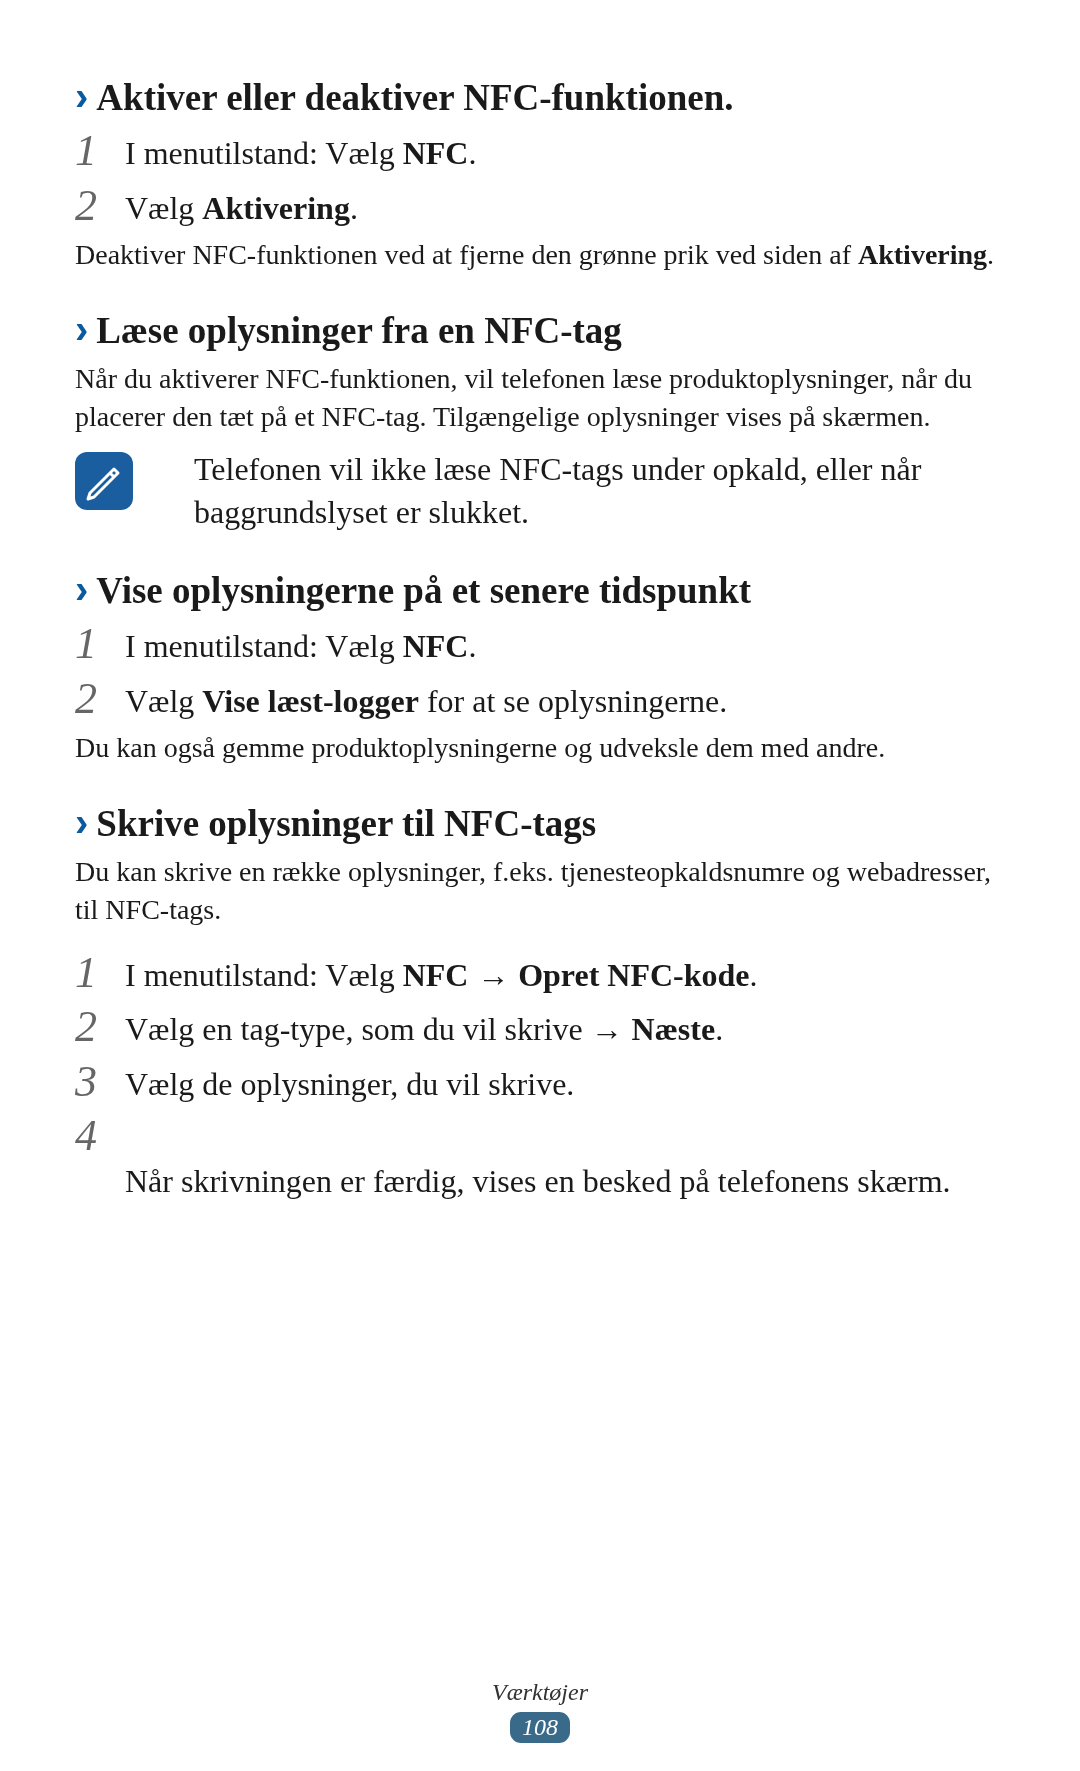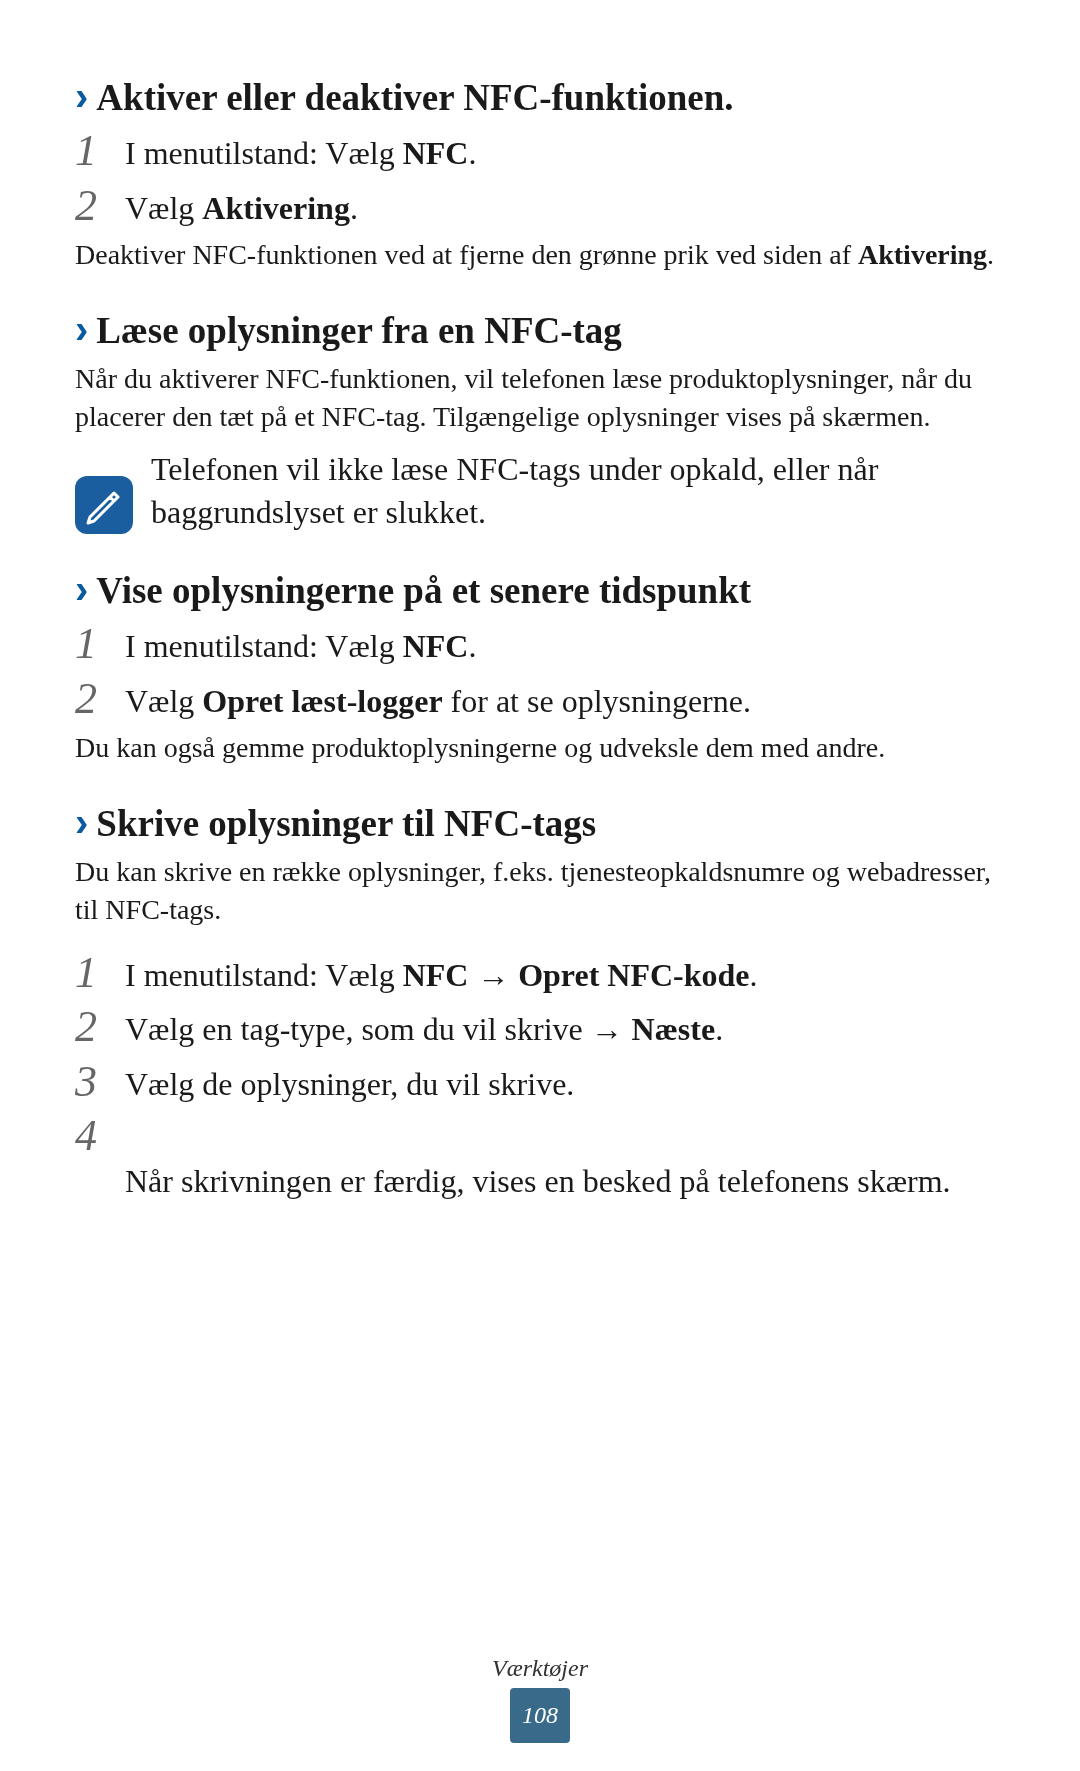--- a/index.html
+++ b/index.html
@@ -53,22 +53,23 @@
     line-height: 1.35;
     padding-top: 5px;
   }
   .para {
     font-size: 28px;
     line-height: 1.35;
     margin: 6px 0;
   }
   .note-row {
     display: flex;
-    align-items: flex-end;
+    align-items: flex-start;
     margin: 12px 0;
+    gap: 43px;
   }
   .note-icon {
     flex-shrink: 0;
     width: 58px;
     height: 58px;
     background: #1a5ea0;
     border-radius: 12px;
     margin-right: 18px;
     display: flex;
     align-items: center;
@@ -94,22 +95,22 @@
     font-size: 24px;
     color: #333;
     margin-bottom: 6px;
   }
   .footer-page {
     display: inline-block;
     background: #3a6a8a;
     color: #fff;
     font-size: 24px;
     font-style: italic;
-    padding: 14px 12px;
-    border-radius: 4px;
+    padding: 2px 12px;
+    border-radius: 11px;
     font-family: Georgia, serif;
   }
   .spacer-sm { height: 8px; }
 </style>
 </head>
 <body>
 
 <div class="page">
 
   <div class="section-heading">
@@ -152,21 +153,21 @@
   </div>
   <div class="step">
     <span class="step-num">1</span>
     <span class="step-text">
       <span>I menutilstand: Vælg </span><b>NFC</b><span>.</span>
     </span>
   </div>
   <div class="step">
     <span class="step-num">2</span>
     <span class="step-text">
-      <span>Vælg </span><b>Opret læst-logger</b><span> for at se oplysningerne.</span>
+      <span>Vælg </span><b>Vise læst-logger</b><span> for at se oplysningerne.</span>
     </span>
   </div>
   <p class="para">Du kan også gemme produktoplysningerne og udveksle dem med andre.</p>
 
   <div class="section-heading">
     <span class="chevron">›</span>
     <span class="heading-text">Skrive oplysninger til NFC-tags</span>
   </div>
   <p class="para">Du kan skrive en række oplysninger, f.eks. tjenesteopkaldsnumre og webadresser, til NFC-tags.</p>
   <div class="spacer-sm"></div>

